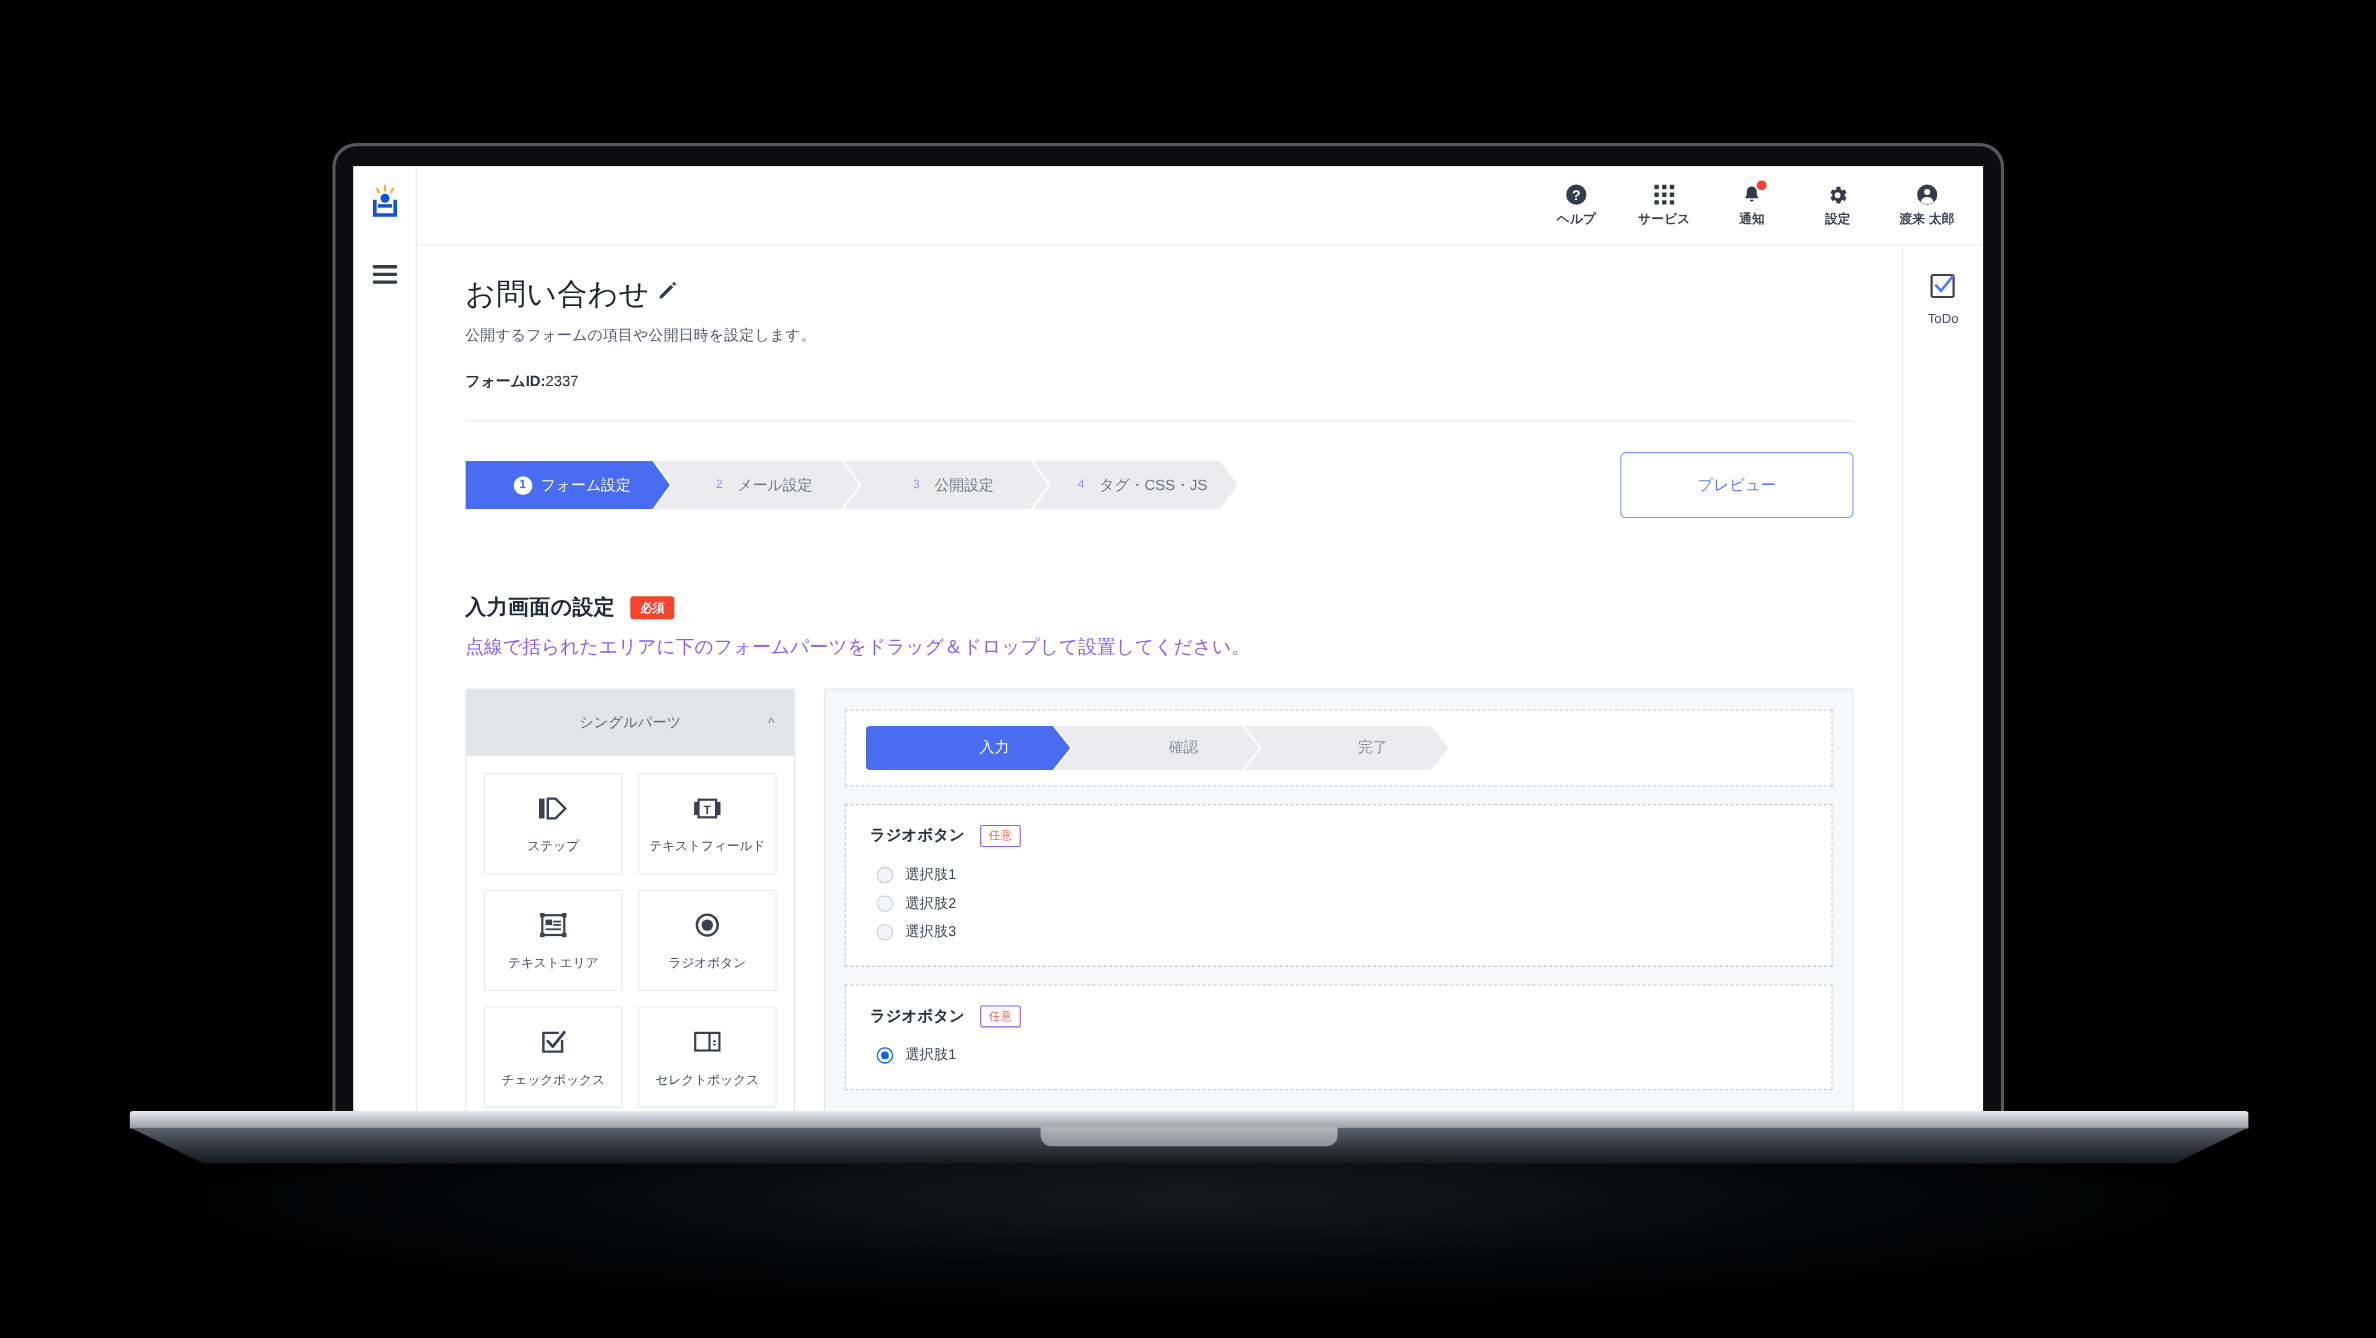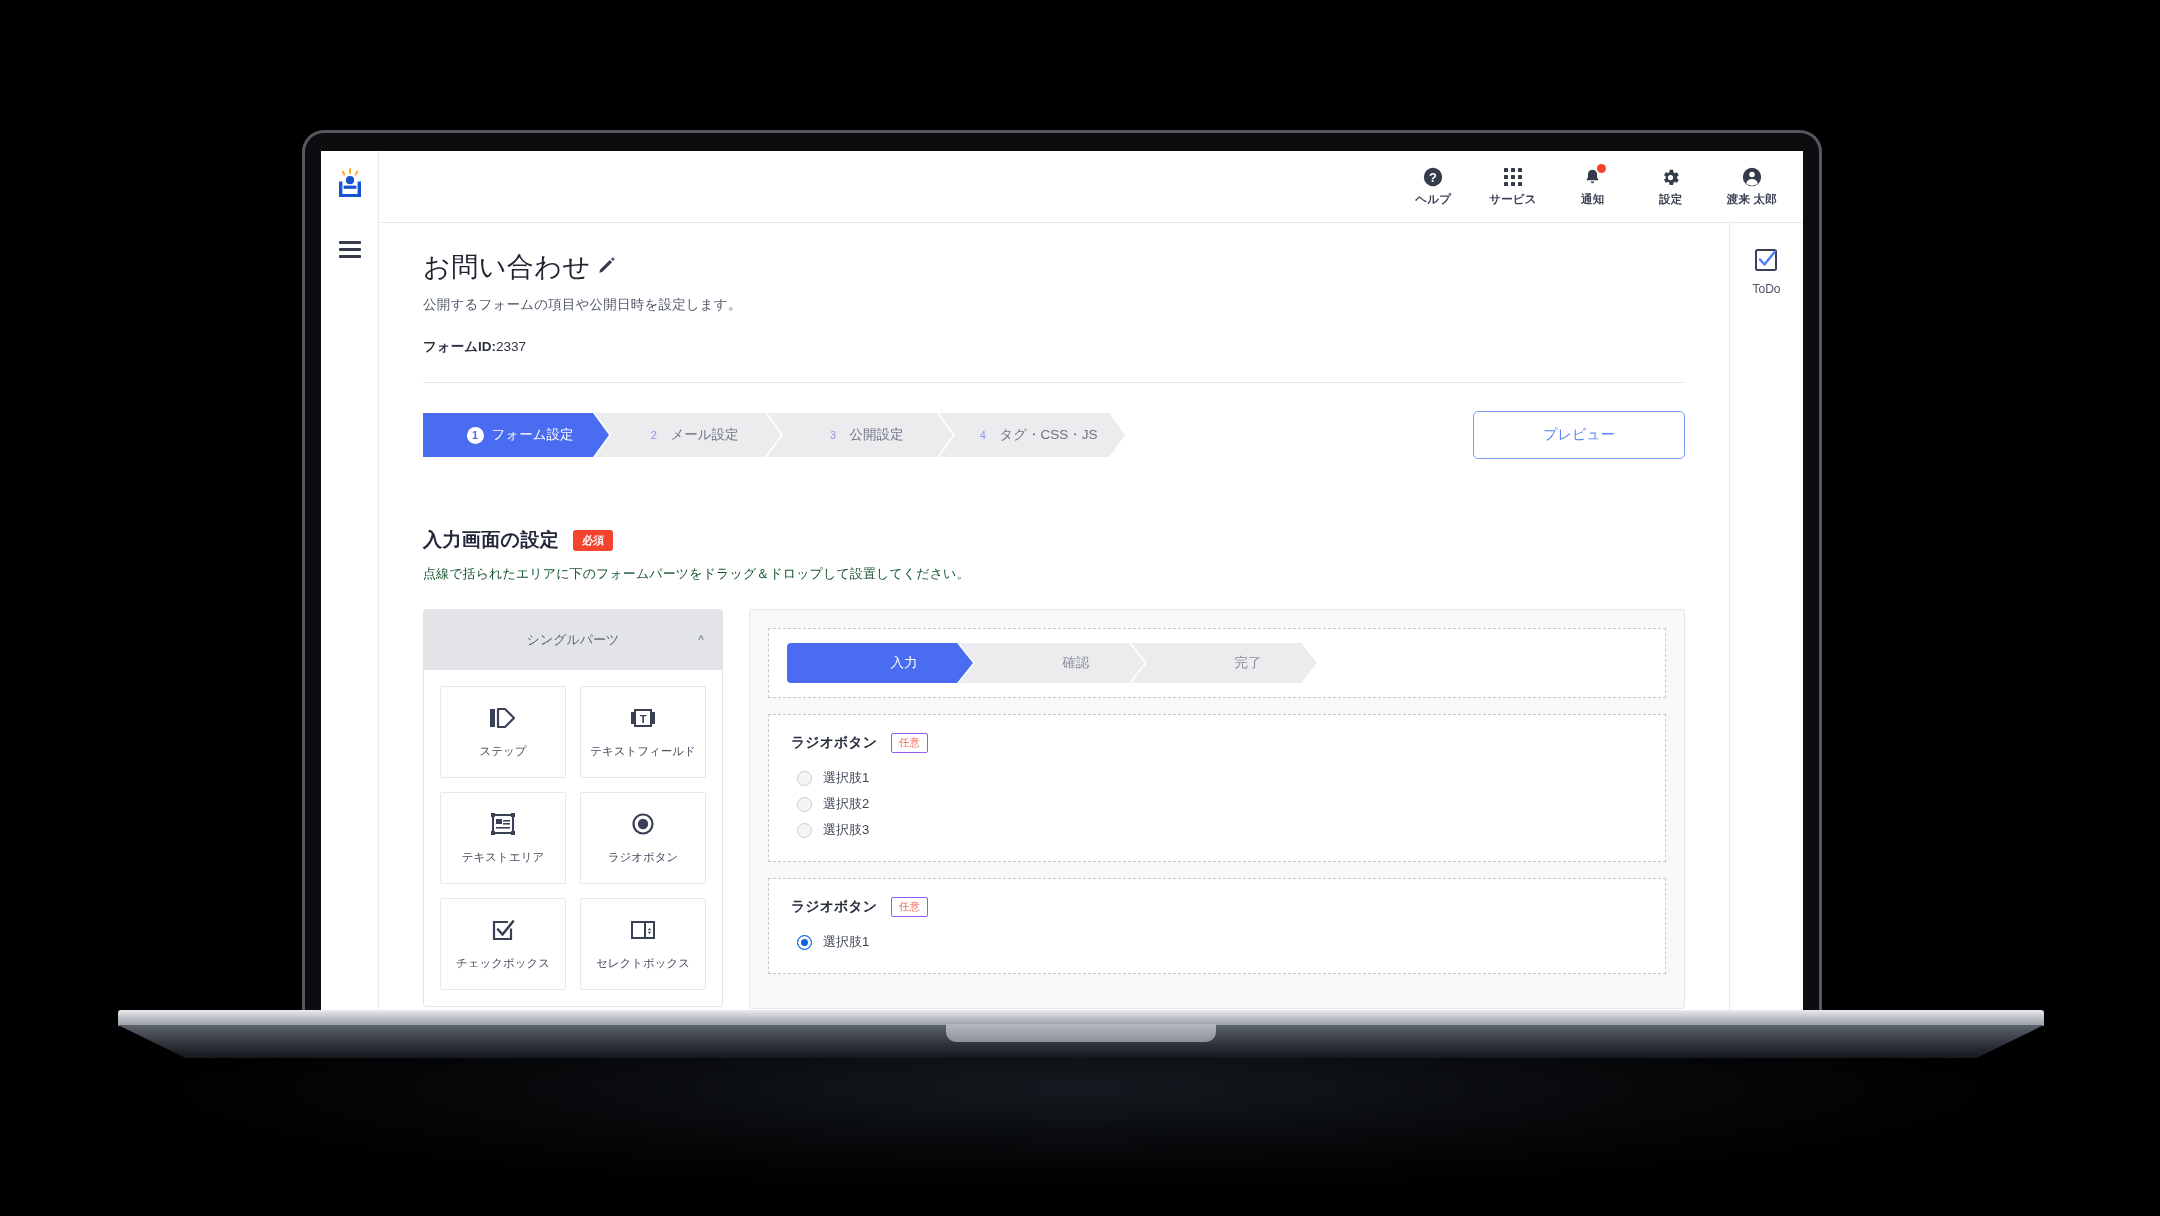--- a/index.html
+++ b/index.html
@@ -141,33 +141,33 @@
   .step:first-child { margin-left: 0; clip-path: polygon(0 0, calc(100% - 16px) 0, 100% 50%, calc(100% - 16px) 100%, 0 100%); }
   .step.active { background: #4a6cf0; color: #fff; }
   .step-num {
     width: 17px; height: 17px; border-radius: 50%; display: inline-flex;
     align-items: center; justify-content: center; font-size: 11px; margin-right: 8px;
     background: transparent; color: #8d94e8;
   }
   .step.active .step-num { background: #ffffff; color: #4a6cf0; font-weight: 700; }
 
   .preview-btn {
-    margin-left: auto; width: 212px; height: 48px; border: 1px solid #7d9bf5; border-radius: 5px;
+    margin-left: auto; width: 212px; height: 60px; border: 1px solid #7d9bf5; border-radius: 5px;
     background: #fff; color: #5a7ef2; font-size: 14px; cursor: pointer;
     display: flex; align-items: center; justify-content: center;
     font-family: "Liberation Sans", sans-serif;
   }
 
   
   .sect-head { margin-top: 68px; display: flex; align-items: center; gap: 14px; }
   .sect-title { font-size: 19px; font-weight: 700; color: #22283a; letter-spacing: .4px; }
   .req-badge {
     background: #f4442e; color: #fff; font-size: 11px; padding: 3px 9px; border-radius: 3px; font-weight: 700;
   }
-  .sect-sub { margin-top: 12px; font-size: 13px; color: #14532d; letter-spacing: .1px; }
+  .sect-sub { margin-top: 12px; font-size: 17px; color: #8b5cf6; letter-spacing: .1px; }
 
   
   .builder { margin-top: 26px; display: flex; gap: 26px; align-items: flex-start; }
 
   .palette { width: 300px; flex: 0 0 300px; border: 1px solid #e4e6ea; border-radius: 3px; background: #fff; }
   .palette-head {
     height: 60px; background: #e2e4e7; display: flex; align-items: center; justify-content: center;
     position: relative; font-size: 13px; color: #5d6474; cursor: pointer;
   }
   .palette-caret { position: absolute; right: 18px; top: 50%; transform: translateY(-50%); font-size: 12px; color: #6d7486; }

